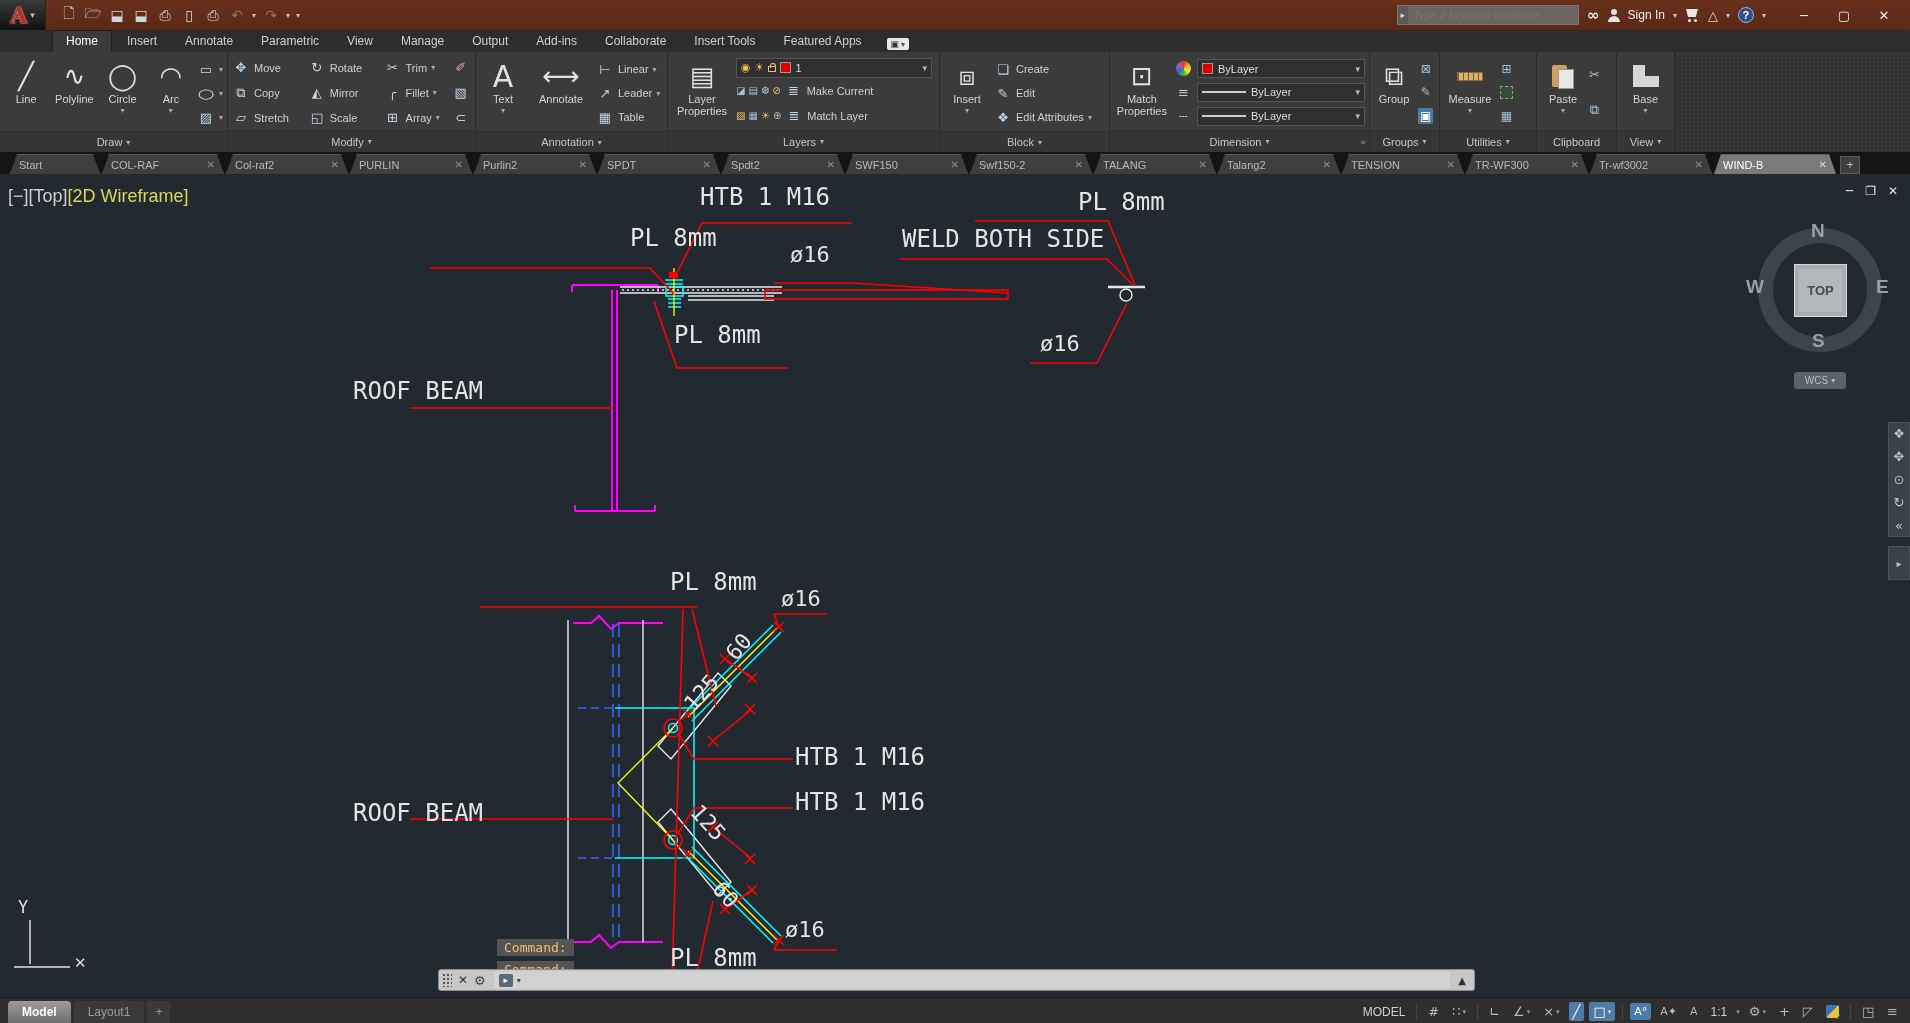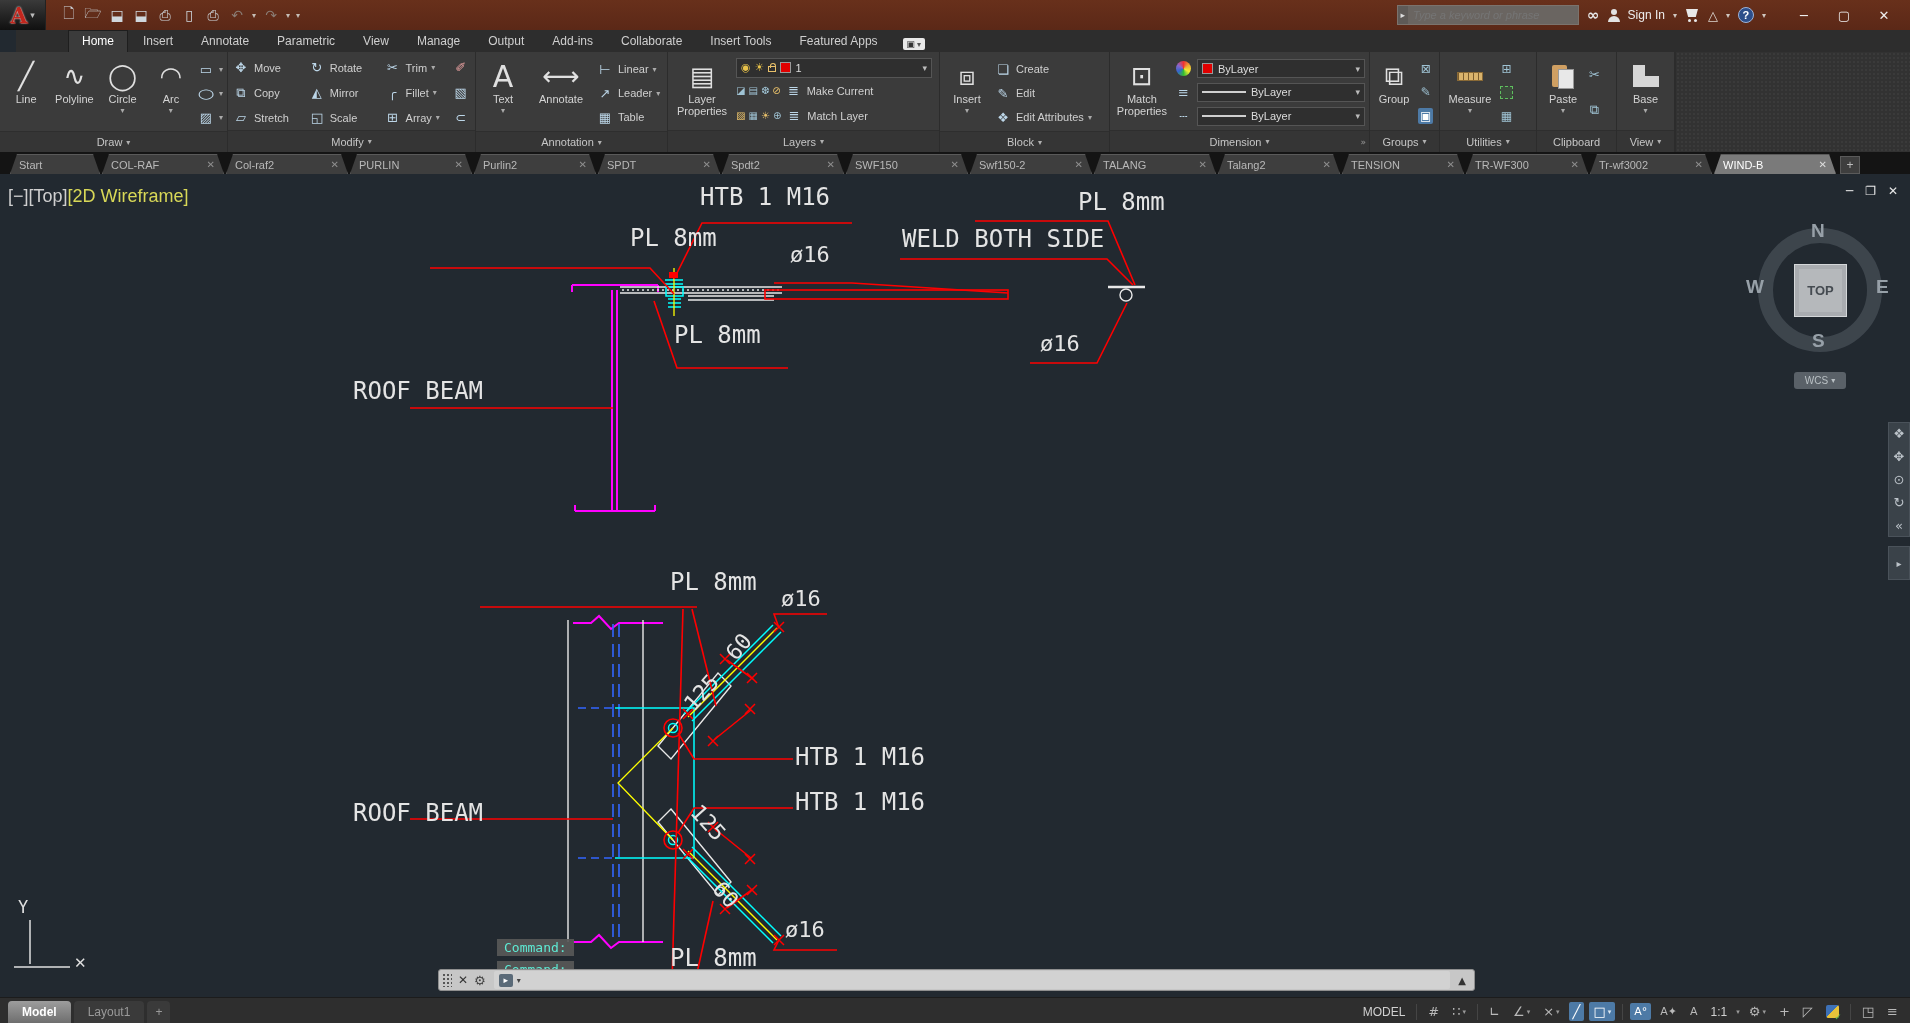--- a/index.html
+++ b/index.html
@@ -30,21 +30,21 @@
   .tcaret { font-size:8px; color:#cfc7c0; }
   .cart { width:15px; height:12px; position:relative; display:inline-block; }
   .cart::before { content:''; position:absolute; left:1px; top:0; width:12px; height:8px; background:#e8e8e8; clip-path:polygon(0 0,100% 0,82% 100%,18% 100%); }
   .cart::after { content:''; position:absolute; left:3px; bottom:-1px; width:3px; height:3px; border-radius:50%; background:#e8e8e8; box-shadow:6px 0 0 #e8e8e8; }
   .alogo { color:#dcd5cf; font-size:13px; font-family:"DejaVu Sans", sans-serif; }
   .help { width:16px; height:16px; border-radius:50%; background:#2c4e8a; color:#fff; font-size:11px; font-weight:bold; display:inline-flex; align-items:center; justify-content:center; border:1px solid #9db3d8; }
   .winbtns { display:flex; margin-left:10px; }
   .win { width:40px; height:28px; color:#eee; font-size:13px; display:flex; align-items:center; justify-content:center; font-family:"DejaVu Sans", sans-serif; }
 
   
-  .tabrow { height:22px; background:#2d2d2d; display:flex; align-items:flex-end; padding-left:52px; gap:2px;margin-left:16px; }
+  .tabrow { height:22px; background:#2d2d2d; display:flex; align-items:flex-end; padding-left:52px; gap:2px; }
   .rtab { padding:3px 13px 4px; font-size:12px; color:#cfcfcf; }
   .rtab.active { background:#3b3b3b; color:#fff; border:1px solid #1e1e1e; border-bottom:none; }
   .cloudbox { margin-left:10px; margin-bottom:2px; background:#e8e8e8; color:#333; font-size:9px; padding:1px 4px; border-radius:2px; }
   .cloudbox .c2 { color:#555; margin-left:2px; font-size:8px; }
 
   
   .ribbon { height:100px; background:#3b3b3b; display:flex; }
   .panel { display:flex; flex-direction:column; border-right:1px solid #2c2c2c; }
   .pbody { flex:1; display:flex; align-items:stretch; padding:3px 4px 0; gap:4px; }
   .pfoot { height:22px; background:#353535; border-top:1px solid #2e2e2e; color:#c6c6c6; font-size:11px; display:flex; align-items:center; justify-content:center; gap:4px; position:relative; }
@@ -118,21 +118,21 @@
   .navbar { position:absolute; right:0px; top:248px; width:22px; background:rgba(62,70,78,0.85); border:1px solid #4a525a; z-index:6; display:flex; flex-direction:column; align-items:center; padding:4px 0; gap:10px; color:#bcc3c9; font-size:13px; font-family:"DejaVu Sans", sans-serif; }
   .navbar .nv { line-height:1; }
   .navext { position:absolute; right:0px; top:372px; width:22px; height:34px; background:rgba(62,70,78,0.85); border:1px solid #4a525a; z-index:6; display:flex; flex-direction:column; align-items:center; justify-content:center; gap:4px; color:#bcc3c9; font-size:10px; }
 
   
   .ucsY { position:absolute; left:18px; top:723px; color:#dfdfdf; font-size:17px; z-index:5; font-family:"DejaVu Sans Mono", monospace; }
   .ucsX { position:absolute; left:74px; top:780px; color:#dfdfdf; font-size:15px; z-index:5; font-family:"DejaVu Sans", sans-serif; }
 
   
   .trustbar { position:absolute; left:497px; top:740px; width:790px; height:19px; background:rgba(96,96,96,0.88); color:#cccccc; font-family:"DejaVu Sans Mono", monospace; font-size:13px; display:flex; align-items:center; padding:0 6px; z-index:8; }
-  .cmdchip { position:absolute; left:497px; background:rgba(88,88,88,0.92); color:#5eead4; font-family:"DejaVu Sans Mono", monospace; font-size:13px; padding:1px 7px; z-index:8; }
+  .cmdchip { position:absolute; left:497px; background:rgba(88,88,88,0.92); color:#fdba74; font-family:"DejaVu Sans Mono", monospace; font-size:13px; padding:1px 7px; z-index:8; }
   .cmdchip.c1 { top:765px; } .cmdchip.c2 { top:787px; }
   .cmdbar { position:absolute; left:438px; top:795px; width:1037px; height:22px; background:#c7c7c7; border:1px solid #8f8f8f; border-radius:3px; display:flex; align-items:center; z-index:9; }
   .cmdgrip { width:10px; height:14px; margin-left:3px; background-image:radial-gradient(#555 1px, transparent 1.2px); background-size:4px 4px; }
   .cmdx { color:#333; font-size:12px; margin:0 6px; font-family:"DejaVu Sans", sans-serif; }
   .cmdtool { color:#444; font-size:13px; margin-right:8px; font-family:"DejaVu Sans", sans-serif; }
   .cmdprompt { flex:1; display:flex; align-items:center; gap:4px; background:#d2d2d2; height:18px; border-radius:2px; padding:0 5px; }
   .cmdico { width:14px; height:13px; background:#5a6a78; color:#fff; font-size:9px; display:flex; align-items:center; justify-content:center; border-radius:2px; }
   .cmdcaret { font-size:8px; color:#444; }
   .cmdinput { flex:1; background:transparent; border:none; outline:none; font-style:italic; font-size:13px; color:#666; font-family:"DejaVu Sans Mono", monospace; }
   .cmdup { color:#333; font-size:10px; margin:0 8px; }

